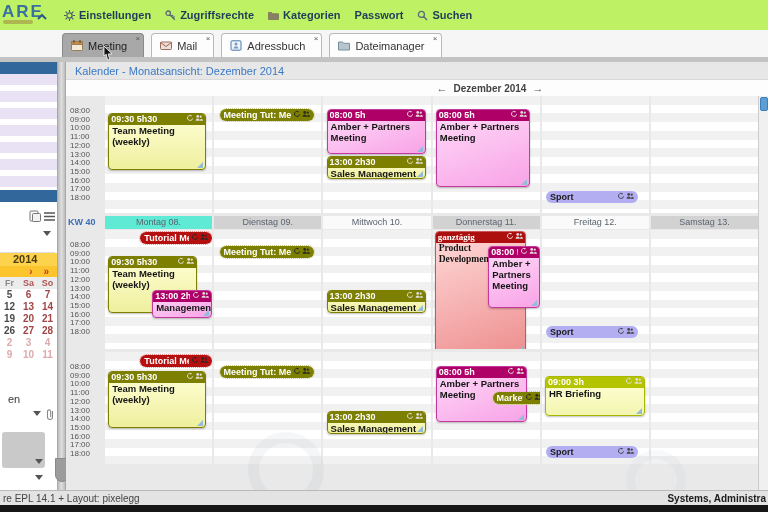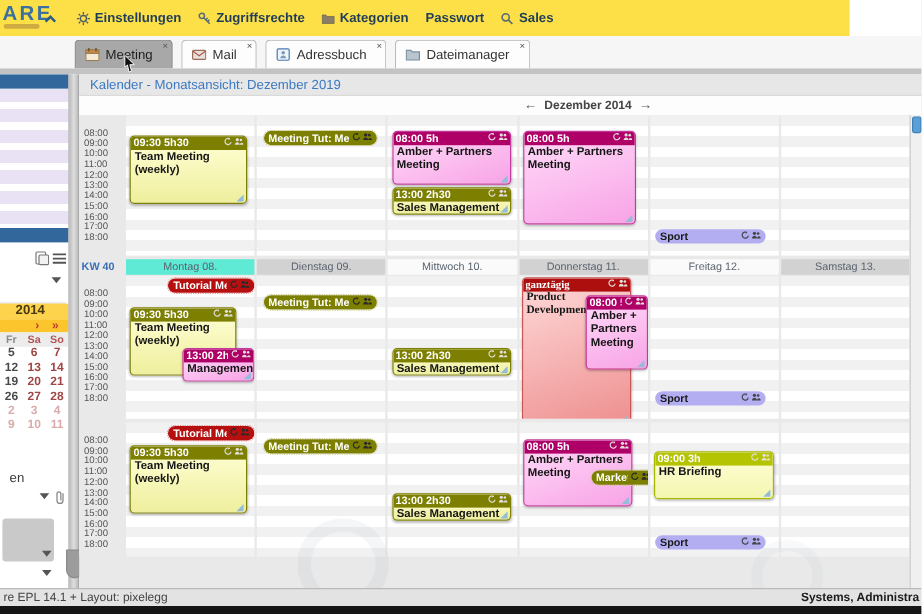--- a/index.html
+++ b/index.html
@@ -1,20 +1,20 @@
 <!DOCTYPE html>
 <html><head>
 <meta charset="utf-8">
 <style>
   *{margin:0;padding:0;box-sizing:border-box}
   html,body{width:768px;height:512px;overflow:hidden}
   body{font-family:"Liberation Sans","DejaVu Sans",sans-serif;background:#fff;position:relative}
 
   
-  .topbar{position:absolute;left:0;top:0;width:708px;height:30px;background:#fde047}
+  .topbar{position:absolute;left:0;top:0;width:768px;height:30px;background:#bef264}
   .logo{position:absolute;left:2px;top:2px;font-size:17px;font-weight:bold;letter-spacing:2px;color:#3a719f}
   .logo-sub{position:absolute;left:3px;top:20px;width:30px;height:4px;background:rgba(160,120,60,.5);border-radius:2px}
   .collapse{position:absolute;left:36px;top:8px;width:12px;height:10px}
   .menu{position:absolute;left:64px;top:0;height:30px;display:flex;align-items:center;gap:14px}
   .menu-item{display:flex;align-items:center;gap:4px;font-size:11px;font-weight:bold;color:#1f3d58;cursor:pointer}
   .menu-item .ic{display:inline-flex;width:11px;height:11px}
   .menu-item .ic svg{width:11px;height:11px}
 
   
   .tabstrip{position:absolute;left:0;top:30px;width:768px;height:27px;background:#f6f6f6}
@@ -151,21 +151,21 @@
       <div class="menu-item">
         <span>Passwort</span>
       </div>
       <div class="menu-item">
         <span class="ic">
           <svg viewBox="0 0 11 11">
             <circle cx="4.4" cy="4.4" r="3" fill="none" stroke="#5a6a78" stroke-width="1.3"></circle>
             <path d="M6.6 6.6l3.4 3.4" stroke="#5a6a78" stroke-width="1.4"></path>
           </svg>
         </span>
-        <span>Sales</span>
+        <span>Suchen</span>
       </div>
     </div>
 </div>
 
 <div class="tabstrip">
   <div class="tabs">
       <div class="tab active">
         <span class="ic">
           <svg viewBox="0 0 12 11">
             <rect x=".5" y="1.5" width="11" height="9" rx="1" fill="#f4ead8" stroke="#9a7d52"></rect>
@@ -295,21 +295,21 @@
   <div class="sb-dd" style="top:410px">
       <span class="dd-arrow" style="right:14px"></span>
     </div>
 </div>
 
 <div class="splitter">
   <div class="split-handle"></div>
 </div>
 
 <div class="main">
-  <div class="view-title">Kalender - Monatsansicht: Dezember 2019</div>
+  <div class="view-title">Kalender - Monatsansicht: Dezember 2014</div>
   <div class="monthnav">
     <div class="inner">
       <span class="arr">←</span>
       <span style="font-weight:bold;color:#444">Dezember 2014</span>
       <span class="arr">→</span>
     </div>
   </div>
   <div class="grid" id="grid">
       <div class="week">
         <div class="wk-bd" style="height: 117px;">

